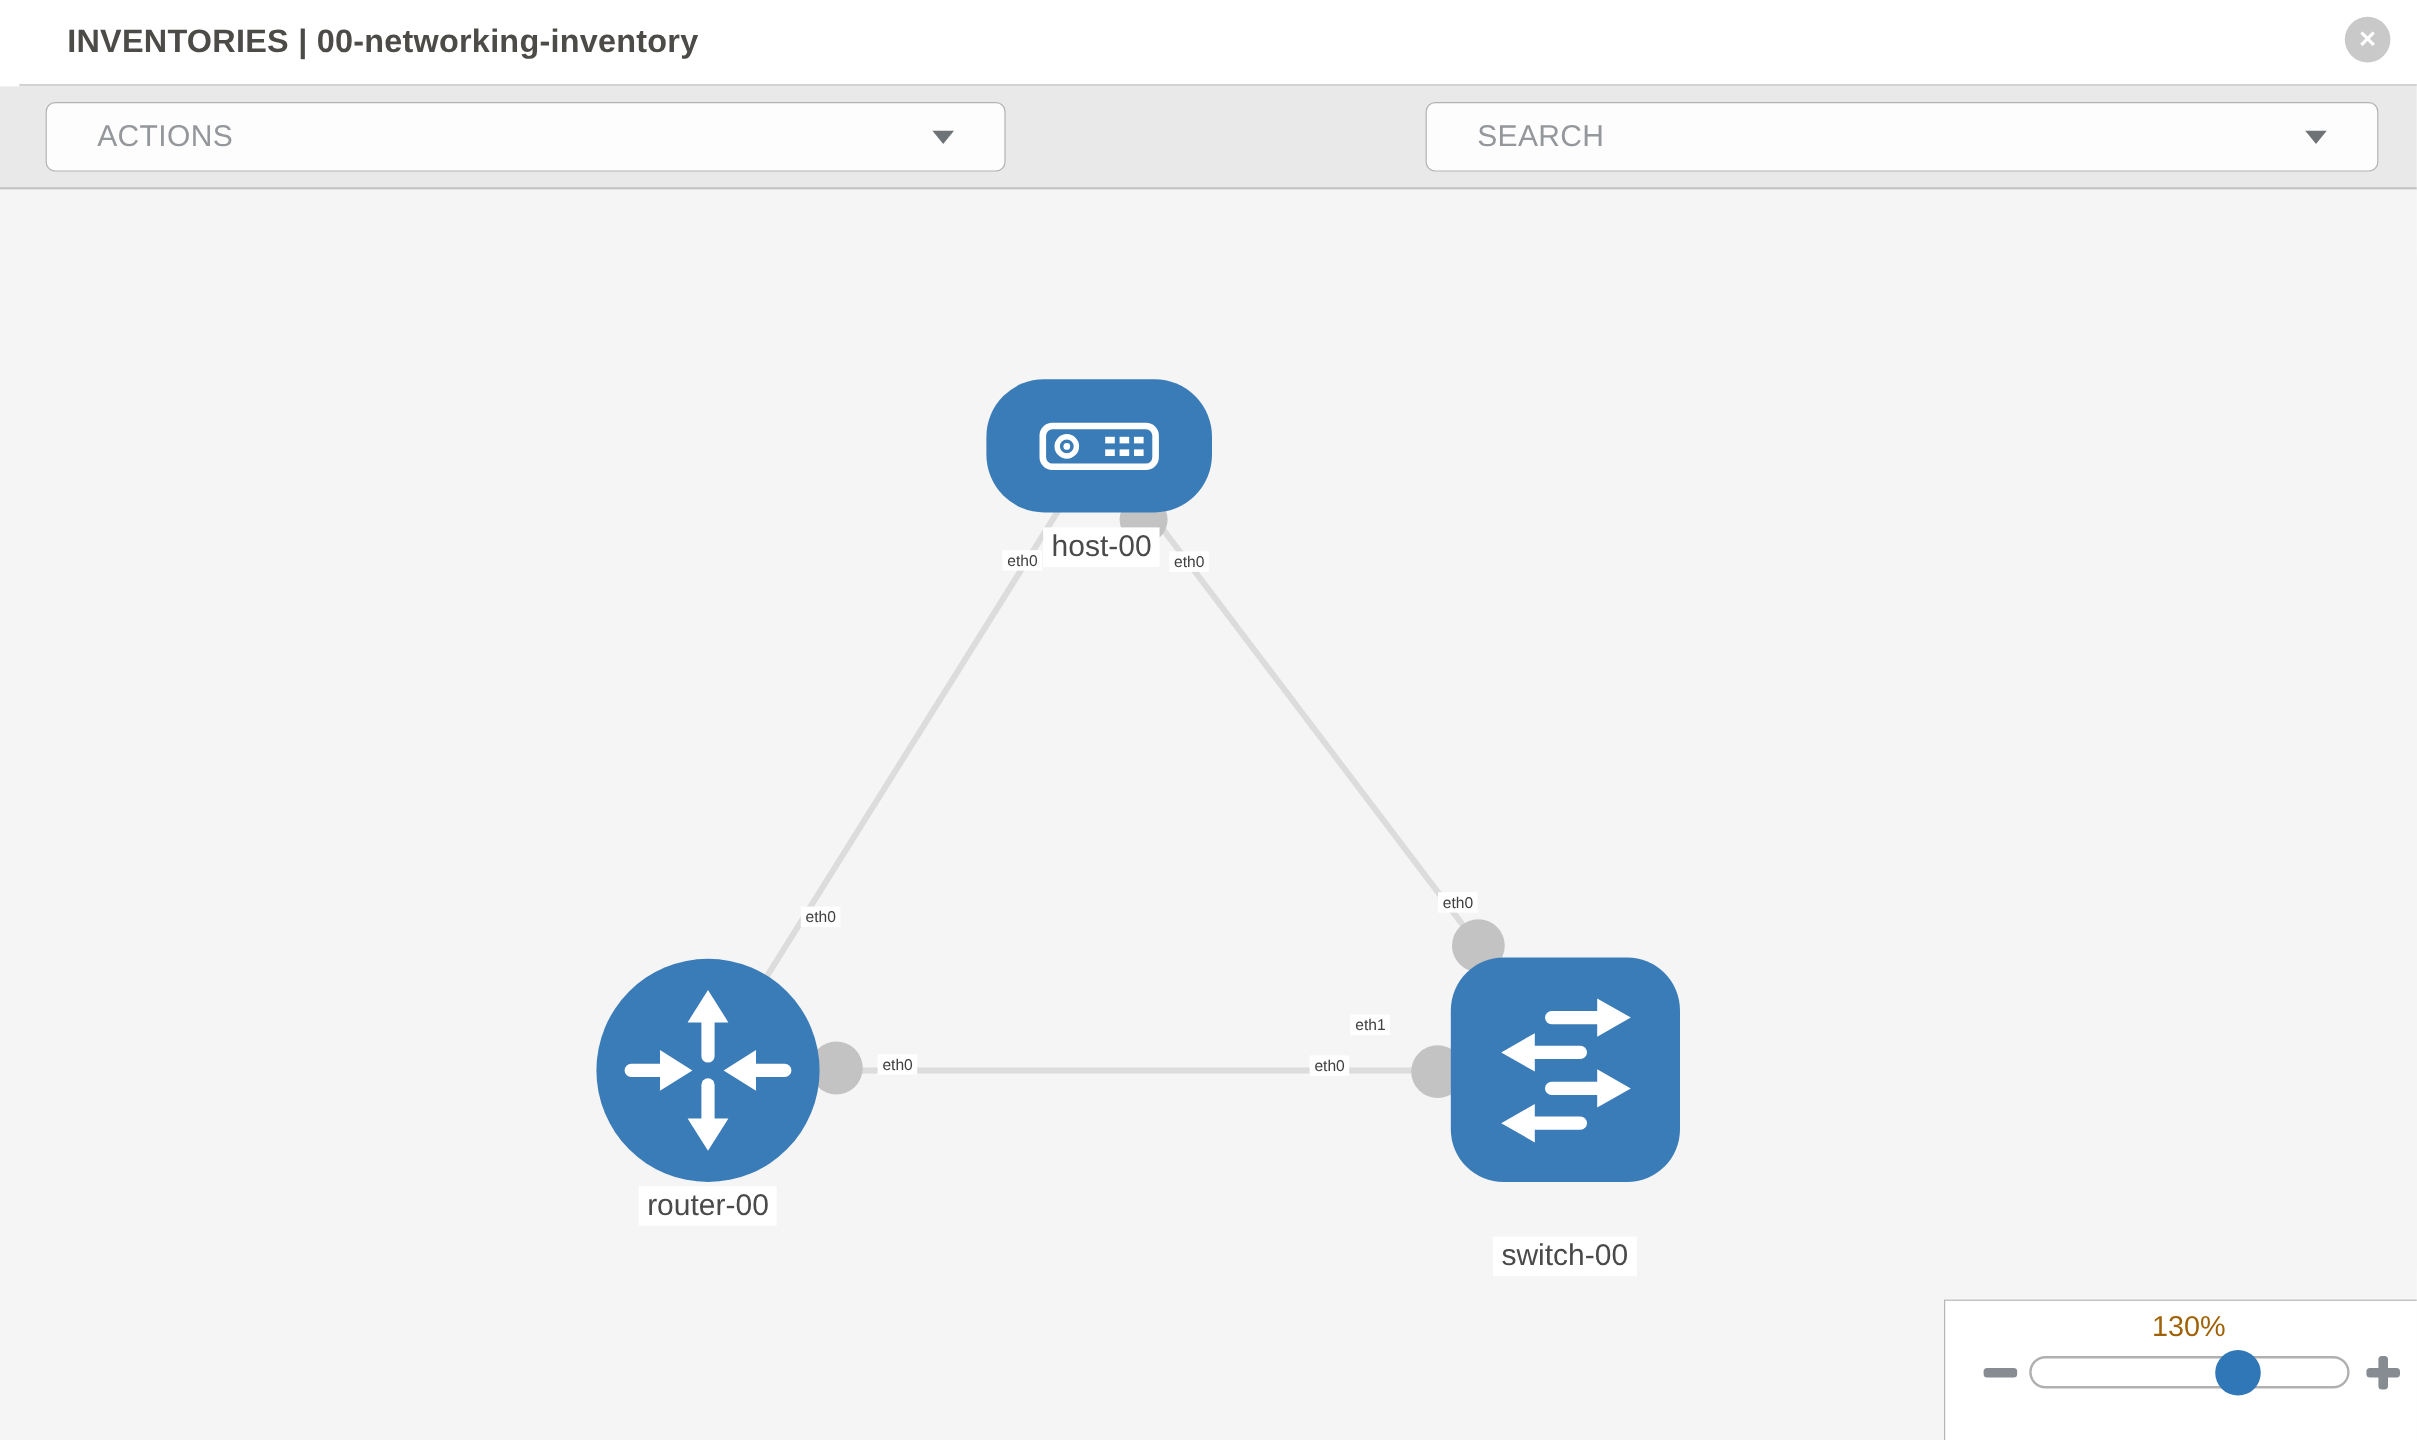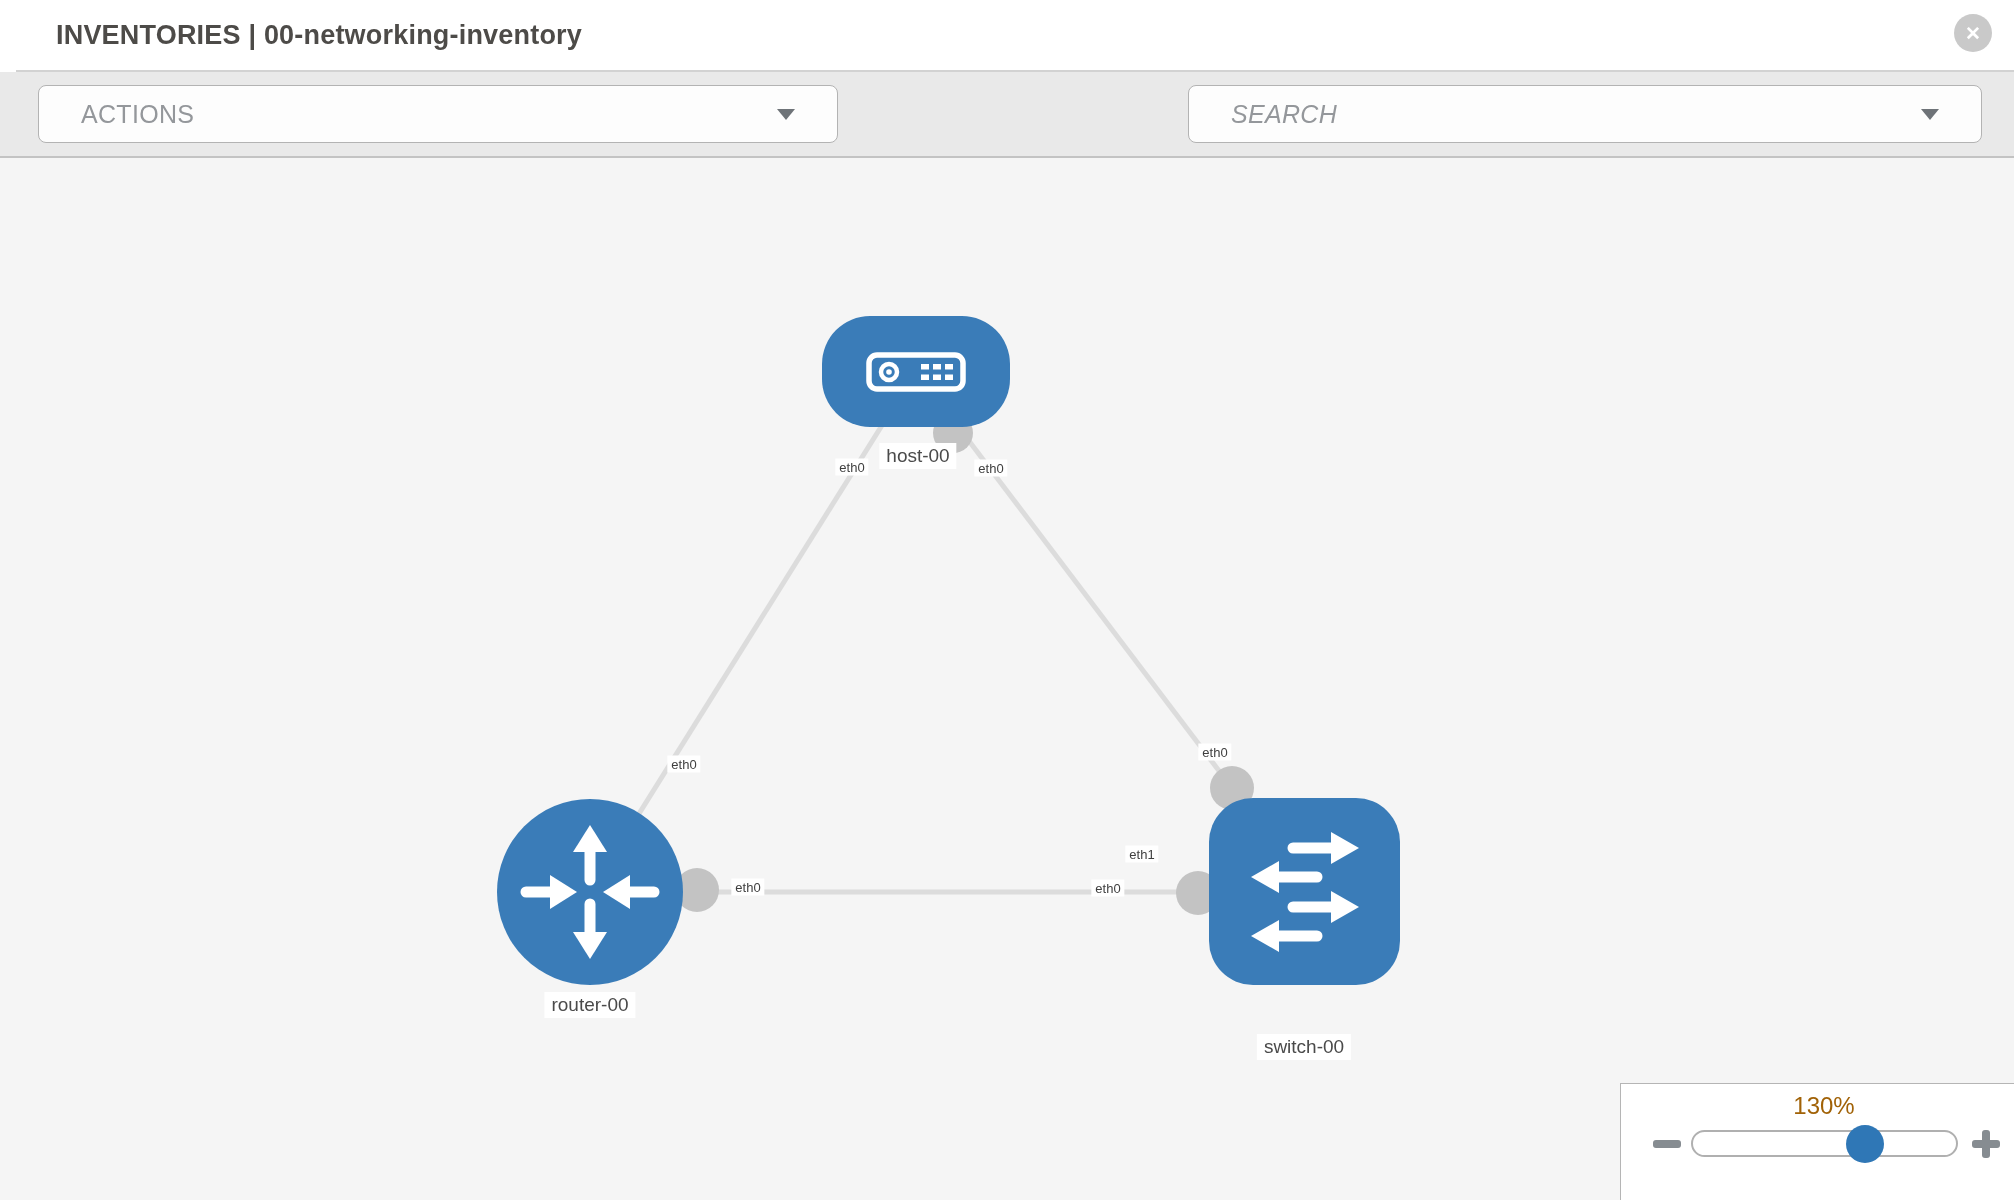--- a/index.html
+++ b/index.html
@@ -8,33 +8,33 @@
     font-family:"Liberation Sans",sans-serif;background:#ffffff;
   }
   
   .header{position:absolute;left:0;top:0;width:2014px;height:70px;background:#ffffff;border-bottom:2px solid #d2d2d2;margin-left:16px;}
   .page-title{position:absolute;left:40px;top:50%;transform:translateY(-50%);font-size:27px;font-weight:700;color:#4d4b48;letter-spacing:.2px;white-space:nowrap;}
   .close-btn{position:absolute;left:1938px;top:14px;width:38px;height:38px;border-radius:50%;background:#c9c9c9;color:#ffffff;display:flex;align-items:center;justify-content:center;font-size:19px;font-weight:700;cursor:pointer;}
   
   .toolbar{position:absolute;left:0;top:72px;width:2014px;height:84px;background:#e9e9e9;border-bottom:2px solid #c3c3c3;}
   .field{position:absolute;top:13px;height:58px;background:#fdfdfd;border:1px solid #b3b3b3;border-radius:8px;box-sizing:border-box;display:flex;align-items:center;padding:0 42px;color:#94979b;font-size:25px;letter-spacing:.3px;cursor:pointer;}
   #actions-field{left:38px;width:800px;}
-  #search-field{left:1188px;width:794px;font-style:italic;}
+  #search-field{left:1188px;width:794px;}
   .caret{width:0;height:0;border-left:9px solid transparent;border-right:9px solid transparent;border-top:11px solid #6e7378;margin-left:auto;}
   .tool-btn{position:absolute;top:96px;width:38px;height:38px;cursor:pointer;}
   #wrench-btn{left:1048px;}
   #key-btn{left:1114px;}
   
   .canvas{position:absolute;left:0;top:158px;width:2014px;height:1042px;background:#f5f5f5;}
   .links-layer{position:absolute;left:0;top:0;width:2014px;height:1042px;}
   .node{position:absolute;background:#3a7cb8;display:flex;align-items:center;justify-content:center;cursor:pointer;}
   #node-host{left:822px;top:158px;width:188px;height:111px;border-radius:48px;}
   #node-router{left:497px;top:641px;width:186px;height:186px;border-radius:50%;}
   #node-switch{left:1209px;top:640px;width:191px;height:187px;border-radius:44px;}
-  .node-label{position:absolute;transform:translate(-50%,-50%);background:#ffffff;padding:2px 7px;font-size:19px;color:#4a4a4a;white-space:nowrap;}
+  .node-label{position:absolute;transform:translate(-50%,-50%);background:#ffffff;padding:2px 7px;font-size:25px;color:#4a4a4a;white-space:nowrap;}
   .iface{position:absolute;transform:translate(-50%,-50%);background:#ffffff;padding:1px 4px;font-size:13px;color:#3f3f3f;white-space:nowrap;}
   
   .zoom-panel{position:absolute;left:1620px;top:1083px;width:400px;height:120px;background:#ffffff;border:1px solid #b5b5b5;box-sizing:border-box;}
   .zoom-level{position:absolute;left:123px;top:8px;width:160px;text-align:center;font-size:24px;color:#a16207;}
   .zoom-track{position:absolute;left:70px;top:46px;width:267px;height:27px;background:#ffffff;border:2px solid #b0b0b0;border-radius:15px;box-sizing:border-box;cursor:pointer;}
   .zoom-knob{position:absolute;left:225px;top:41px;width:38px;height:38px;border-radius:50%;background:#2f77b6;cursor:pointer;}
   .hbar{position:absolute;background:#868c91;border-radius:3px;}
   .zoom-minus{left:32px;top:56px;width:28px;height:8px;cursor:pointer;}
   .plus-wrap{position:absolute;left:351px;top:46px;width:28px;height:28px;cursor:pointer;}
   .plus-wrap .h{position:absolute;left:0;top:10px;width:28px;height:8px;background:#868c91;border-radius:3px;}

